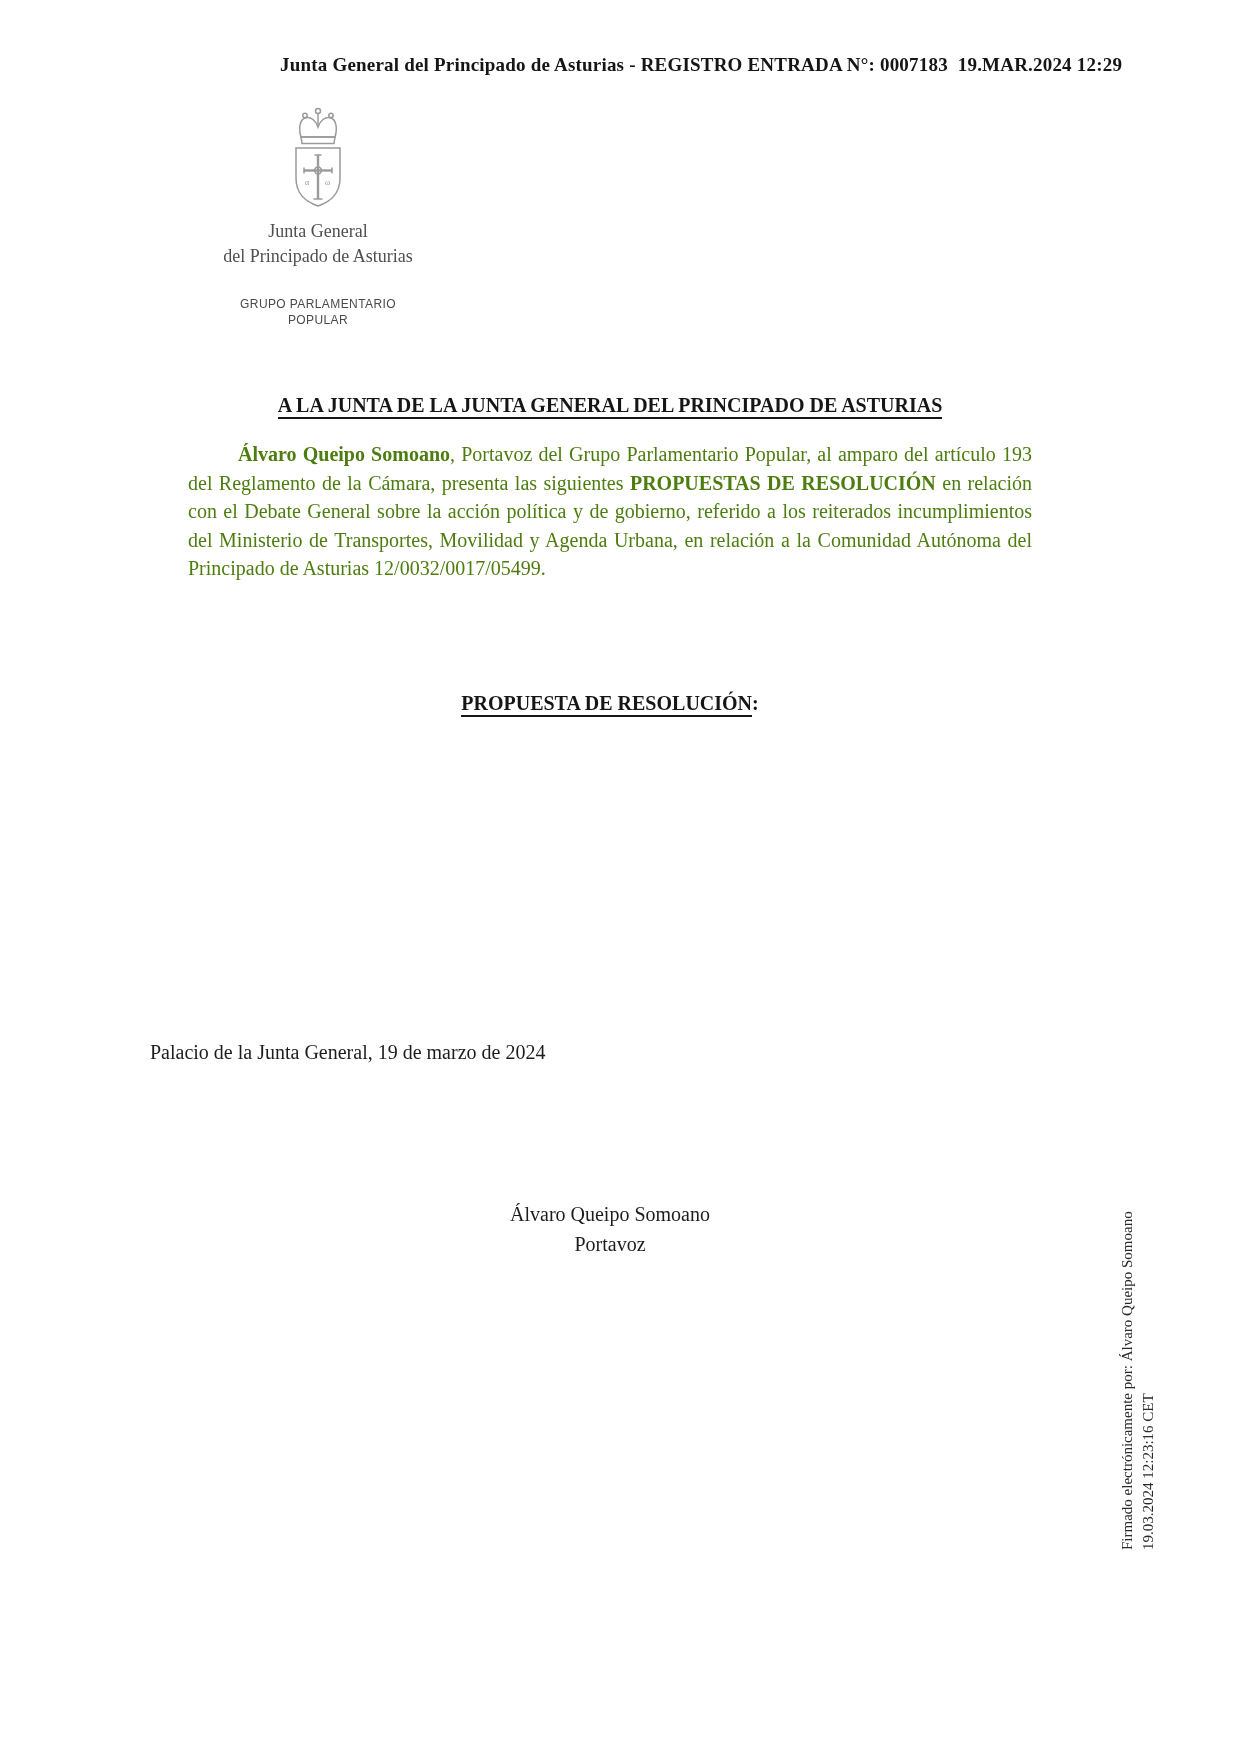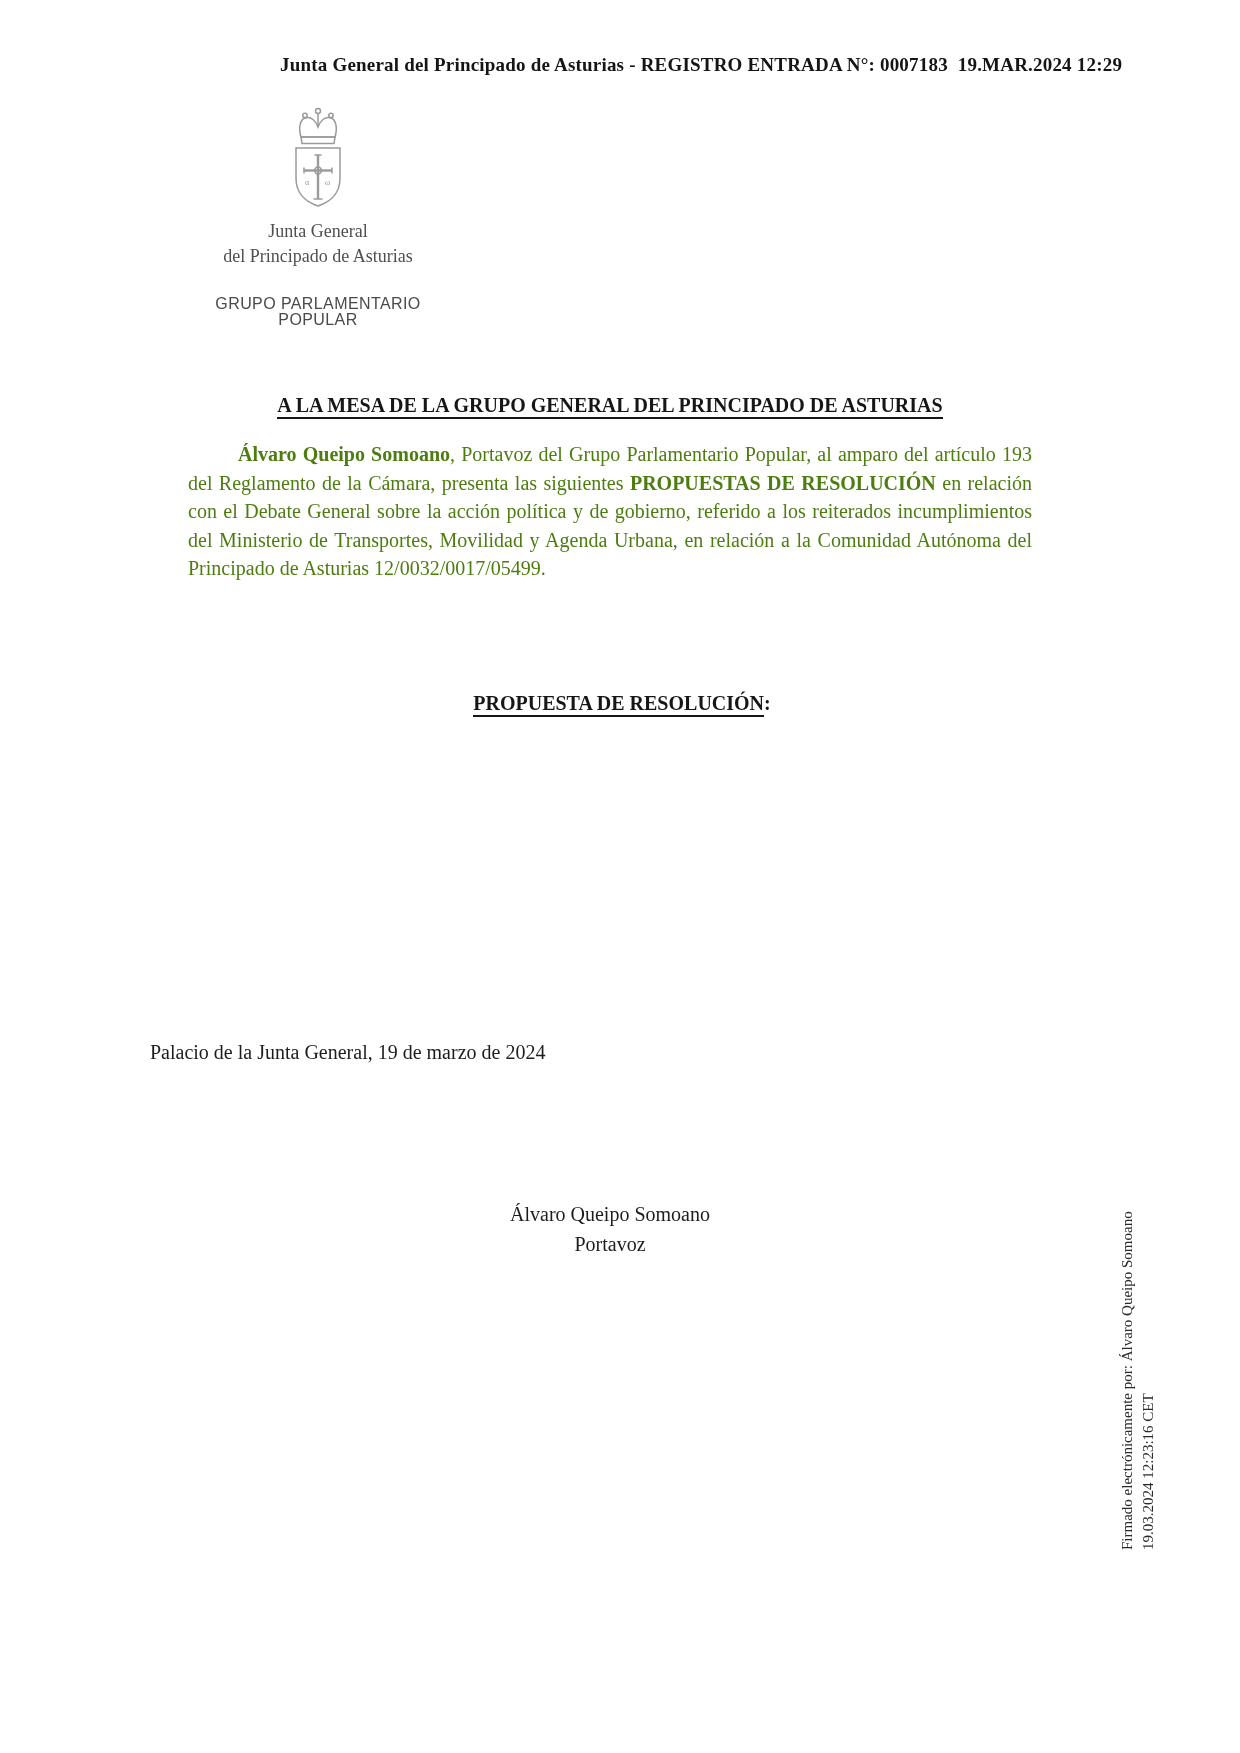--- a/index.html
+++ b/index.html
@@ -23,36 +23,36 @@
     text-align:center;
   }
   .emblem{display:block;margin:0 auto;}
   .org-name{
     margin-top:10px;
     font-size:18px;line-height:25px;color:#4f4f4f;
   }
   .group-name{
     margin-top:27px;
     font-family:"Liberation Sans","DejaVu Sans",sans-serif;
-    font-size:16px;line-height:16px;color:#4a4a4a;letter-spacing:.4px;
+    font-size:12px;line-height:16px;color:#4a4a4a;letter-spacing:.4px;
   }
   .doc-title{
     position:absolute;top:394px;left:188px;width:844px;
     text-align:center;font-size:20px;font-weight:bold;color:#161616;
     white-space:nowrap;
   }
   .u{border-bottom:2.5px solid #161616;padding-bottom:1px;}
   .para{
     position:absolute;left:188px;width:844px;
     font-size:20px;line-height:28.5px;text-align:justify;color:#4d7c0f;
     margin:0;
   }
   .para-opening{top:440px;text-indent:50px;}
   .section-heading{
-    position:absolute;top:692px;left:200px;width:844px;
+    position:absolute;top:692px;left:188px;width:844px;
     text-align:center;font-size:20px;font-weight:bold;color:#161616;
   }
   .para-resolution{top:750px;}
   .date-line{
     position:absolute;top:1041px;left:150px;width:844px;
     text-align:left;font-size:20px;color:#1d1d1d;
   }
   .signature-block{
     position:absolute;top:1199px;left:188px;width:844px;
     text-align:center;font-size:20px;line-height:30px;color:#1d1d1d;
@@ -100,21 +100,21 @@
       <div>Junta General</div>
       <div>del Principado de Asturias</div>
     </div>
     <div class="group-name">
       <div>GRUPO PARLAMENTARIO</div>
       <div>POPULAR</div>
     </div>
   </div>
 
   <div class="doc-title">
-    <span class="u">A LA MESA DE LA GRUPO GENERAL DEL PRINCIPADO DE ASTURIAS</span>
+    <span class="u">A LA JUNTA DE LA JUNTA GENERAL DEL PRINCIPADO DE ASTURIAS</span>
   </div>
 
   <p class="para para-opening"><b>Álvaro Queipo Somoano</b><span>, Portavoz del Grupo Parlamentario Popular, al amparo del artículo 193 del Reglamento de la Cámara, presenta las siguientes </span><b>PROPUESTAS DE RESOLUCIÓN</b><span> en relación con el Debate General sobre la acción política y de gobierno, referido a los reiterados incumplimientos del Ministerio de Transportes, Movilidad y Agenda Urbana, en relación a la Comunidad Autónoma del Principado de Asturias 12/0032/0017/05499.</span></p>
 
   <div class="section-heading">
     <span class="u">PROPUESTA DE RESOLUCIÓN</span><span>:</span>
   </div>
 
 
   <div class="date-line">Palacio de la Junta General, 19 de marzo de 2024</div>

